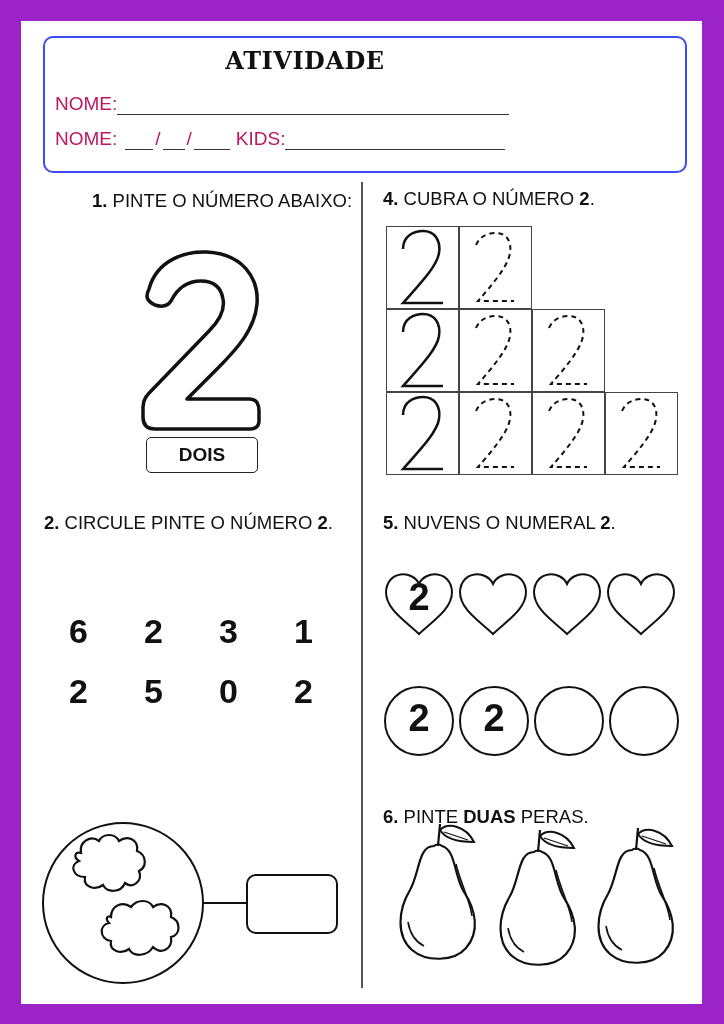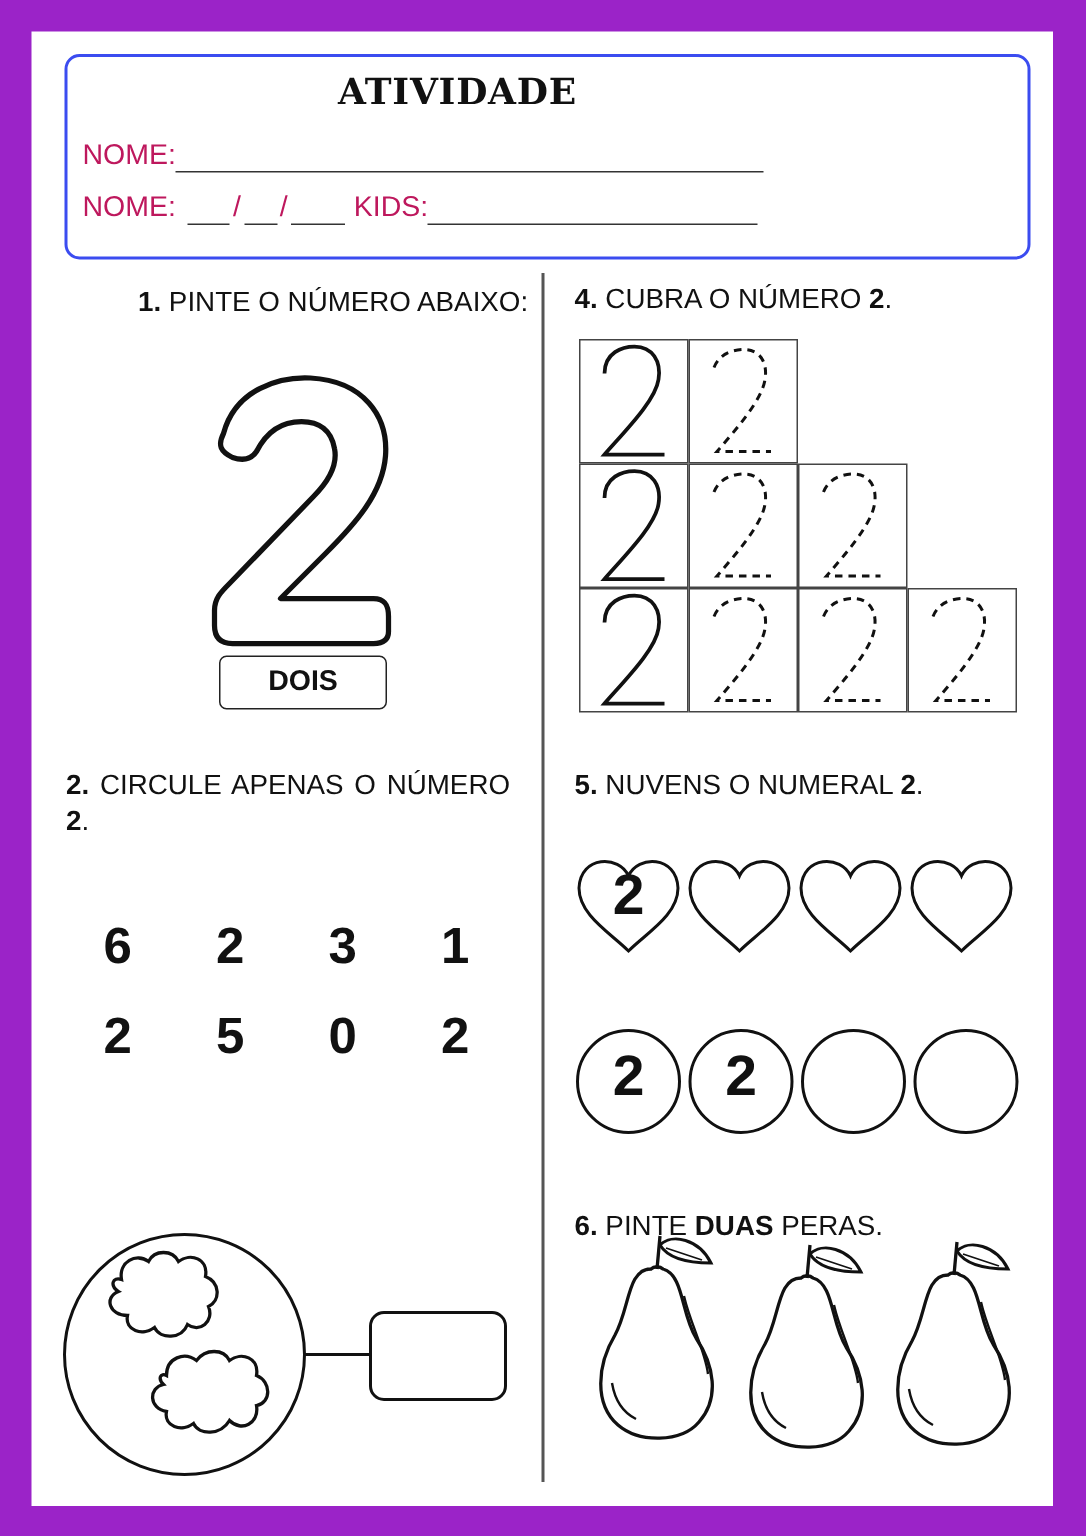--- a/index.html
+++ b/index.html
@@ -140,21 +140,21 @@
 
   <div class="q-title justify" style="left:23px; top:168px; width:296px;margin-left:48px;">
     <b>1.</b>&nbsp;<span>PINTE O NÚMERO ABAIXO:</span>
   </div>
   <svg class="big-two" width="130" height="185" viewBox="0 0 130 185">
     <path d="M12,40 C20,10 50,2 70,3 C105,5 122,28 120,55 C118,80 100,100 80,120 L50,150 L112,150 C120,150 122,155 122,162 L122,172 C122,178 118,180 112,180 L18,180 C10,180 6,176 6,168 L6,158 C6,150 10,146 16,140 L72,82 C84,70 88,60 86,50 C84,38 76,32 64,32 C50,32 40,40 34,52 C30,58 24,58 18,56 C10,52 8,48 12,40 Z" fill="#fff" stroke="#111" stroke-width="3.5" stroke-linejoin="round"></path>
   </svg>
   <div class="dois-box">DOIS</div>
 
   <div class="q-title justify" style="left:23px; top:490px; width:296px;">
-    <b>2.</b>&nbsp;<span>CIRCULE APENAS O NÚMERO</span> <b>2</b><span>.</span>
+    <b>2.</b>&nbsp;<span>CIRCULE PINTE O NÚMERO</span> <b>2</b><span>.</span>
   </div>
   <div class="num-grid">
     <span>6</span>
     <span>2</span>
     <span>3</span>
     <span>1</span>
     <span>2</span>
     <span>5</span>
     <span>0</span>
     <span>2</span>

